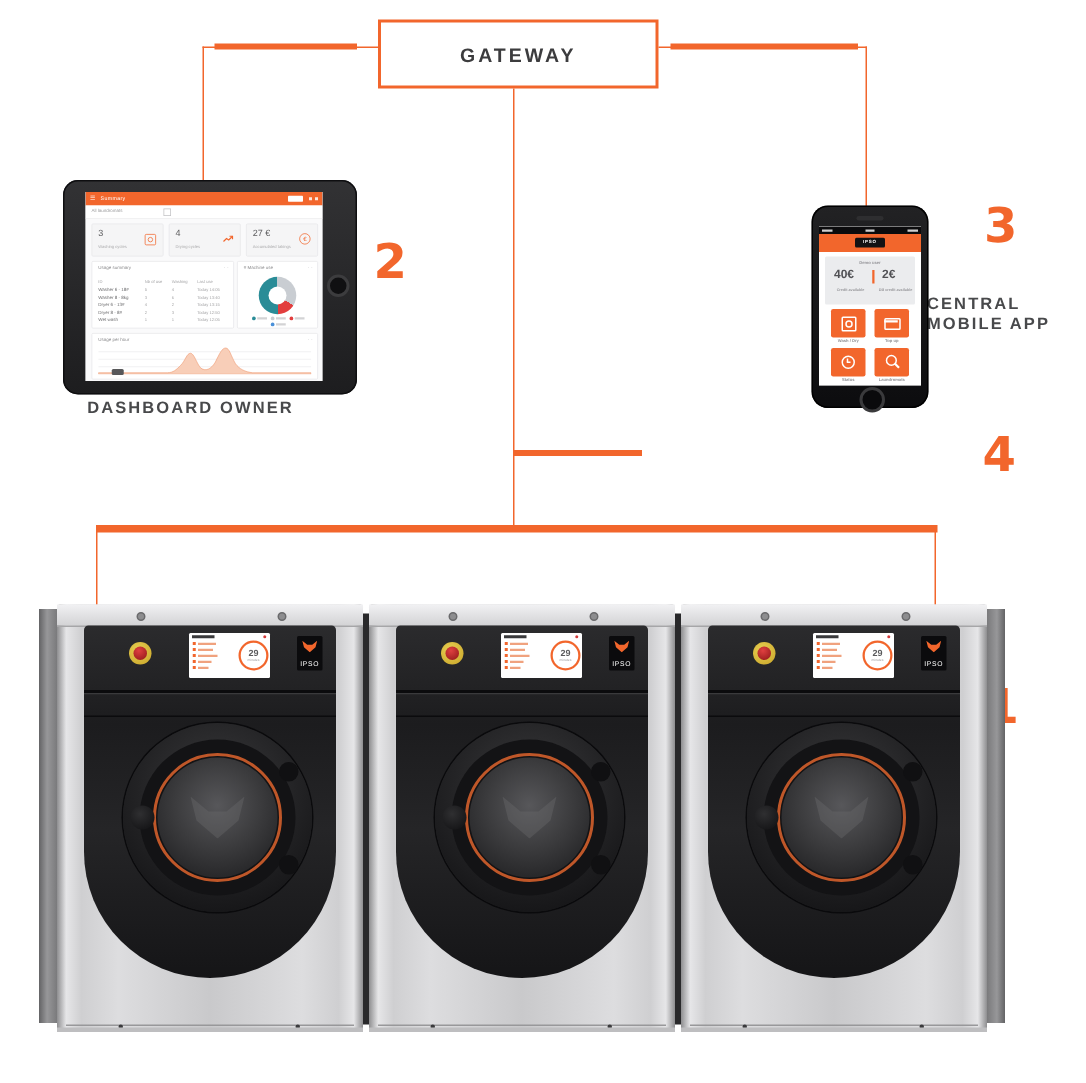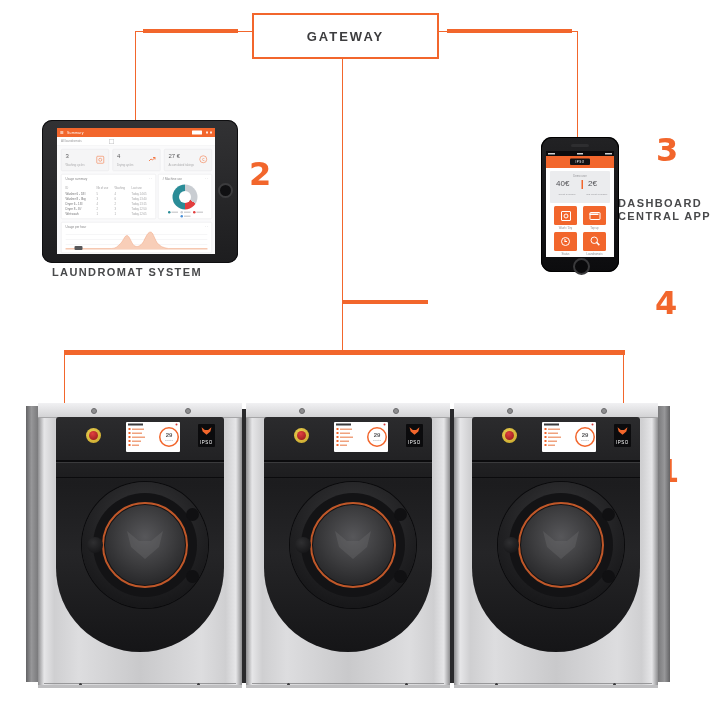--- a/index.html
+++ b/index.html
@@ -60,21 +60,21 @@
   .lgd{position:absolute;left:6px;right:4px;display:flex;justify-content:center;gap:5px;align-items:center;}
   .lgd .it{display:flex;align-items:center;gap:2px;}
   .lgd .dot{width:5px;height:5px;border-radius:50%;}
   .lgd .bar{width:13px;height:3px;background:#d3d3d5;}
   .tb-pill{position:absolute;left:26px;bottom:5px;width:16px;height:8px;background:#58585a;border-radius:2px;}
 
   
   .phone{position:absolute;left:541px;top:137px;width:78px;height:135px;border-radius:11px;
          background:linear-gradient(180deg,#222224,#0c0c0e);box-shadow:inset 0 0 0 1px #000;}
   .ph-speaker{position:absolute;left:30px;top:7px;width:18px;height:3px;border-radius:2px;background:#2e2e30;}
-  .ph-screen{position:absolute;left:5px;top:14px;width:68px;height:106px;background:#fff;overflow:hidden;}
+  .ph-screen{position:absolute;left:5px;top:14px;width:68px;height:106px;background:#fff;overflow:hidden;font-weight:bold;}
   .ph-ui{width:136px;height:212px;transform:scale(.5);transform-origin:0 0;position:relative;background:#fff;}
   .ph-status{position:absolute;left:0;top:0;right:0;height:10px;background:#0b0b0d;}
   .ph-sb{position:absolute;top:3.5px;height:3px;background:#cfcfcf;}
   .ph-header{position:absolute;left:0;top:10px;right:0;height:24px;background:#F2662C;}
   .ph-brand{position:absolute;left:48px;top:5px;width:40px;height:13px;background:#121214;border-radius:2px;
             color:#fff;font-size:6px;letter-spacing:1px;text-align:center;line-height:13px;}
   .ph-card{position:absolute;left:8px;top:40px;width:120px;height:64px;background:#ebecee;border-radius:2px;}
   .ph-acct{position:absolute;left:0;top:6px;width:120px;text-align:center;font-size:5.5px;color:#96969a;}
   .ph-v1{position:absolute;left:12px;top:16px;font-size:16px;color:#515155;}
   .ph-div{position:absolute;left:63px;top:18px;width:2.5px;height:18px;background:#F2662C;}
@@ -165,25 +165,25 @@
   <div class="obox" style="left:252px;top:13px;width:183px;height:42px;align-items:center;">
     <span>GATEWAY</span>
   </div>
 
   <div class="num" style="left:249px;top:158px;">2</div>
   <div class="num" style="left:656px;top:134px;">3</div>
   <div class="num" style="left:655px;top:287px;">4</div>
   <div class="num" style="left:657px;top:455px;">1</div>
 
   <div class="cap" style="left:27px;top:266px;width:200px;text-align:center;">
-    <div>LAUNDROMAT SYSTEM</div>
+    <div>DASHBOARD OWNER</div>
   </div>
   <div class="cap" style="left:618px;top:197px;width:106px;">
-    <div>DASHBOARD</div>
-    <div>CENTRAL APP</div>
+    <div>CENTRAL</div>
+    <div>MOBILE APP</div>
   </div>
 
   <div class="tablet">
     <div class="tab-cam"></div>
     <div class="tab-screen">
       <div class="tab-ui">
         <div class="tb-appbar">
           <span class="tb-menu">☰</span>
           <span class="tb-title">Summary</span>
           <span class="tb-badge"></span>

